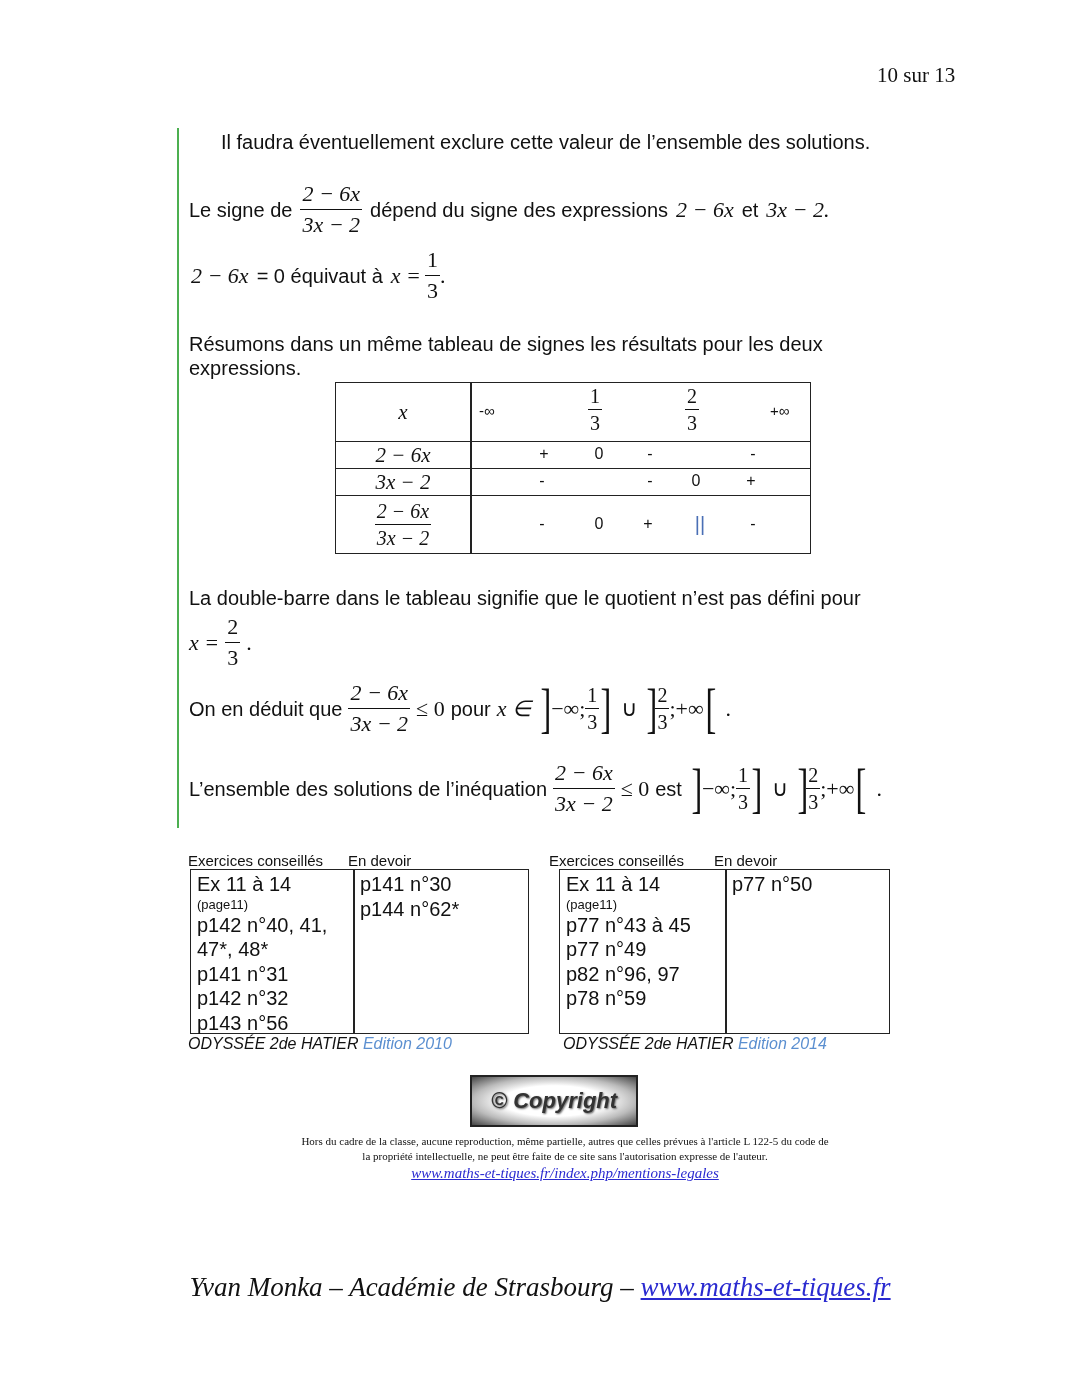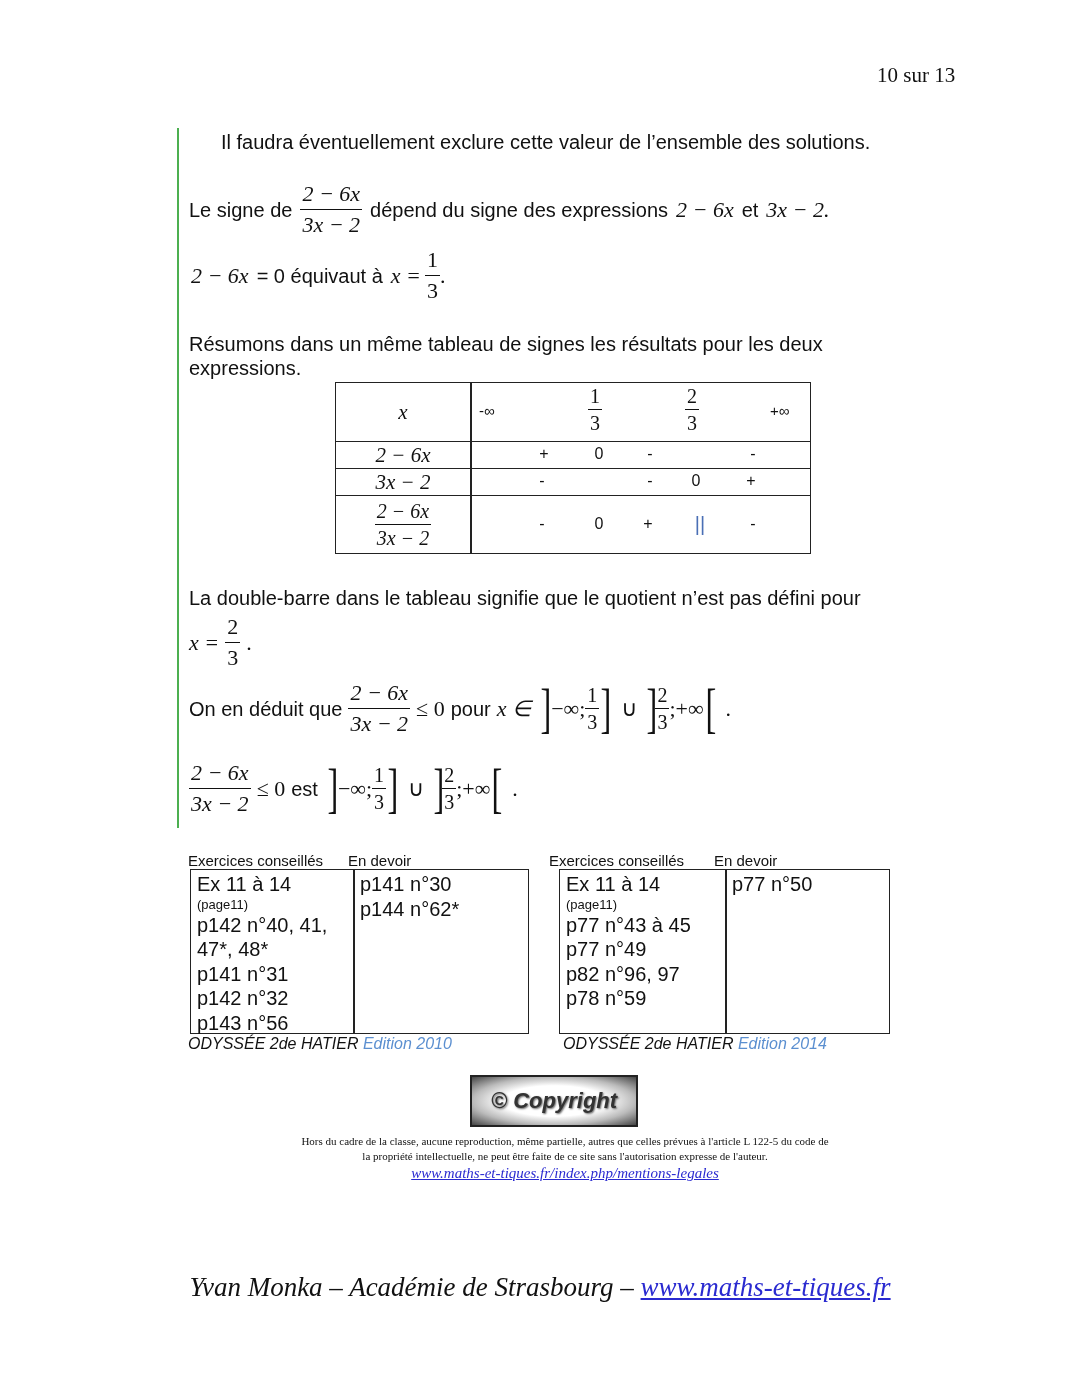--- a/index.html
+++ b/index.html
@@ -149,20 +149,21 @@
   <span class="frac small" style="margin-left:-12px;">
     <span class="num">2</span>
     <span class="den">3</span>
   </span>
   <span class="m" style="margin-left:-6px;">;+∞</span>
   <span class="bracket" style="margin-left:-8px;">[</span>
   <span class="m">.</span>
 </div>
 
 <div class="abs txt" style="left:189px;top:760px;display:flex;align-items:center;gap:6px;">
+  <span>L’ensemble des solutions de l’inéquation</span>
   <span class="frac">
     <span class="num it">2 − 6x</span>
     <span class="den it">3x − 2</span>
   </span>
   <span class="m">≤ 0</span>
   <span>est</span>
   <span class="bracket">]</span>
   <span class="m" style="margin-left:-10px;">−∞;</span>
   <span class="frac small" style="margin-left:-6px;">
     <span class="num">1</span>

